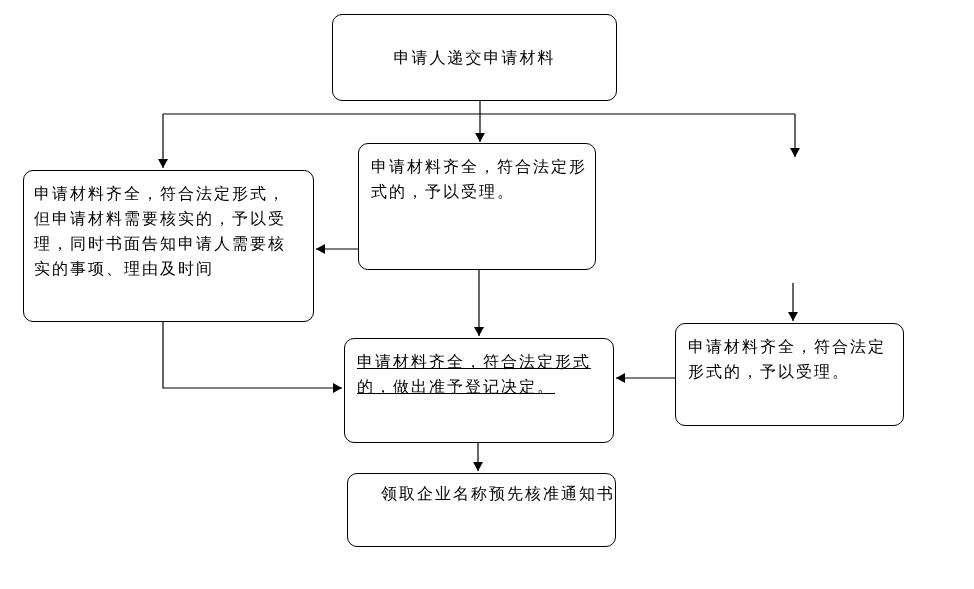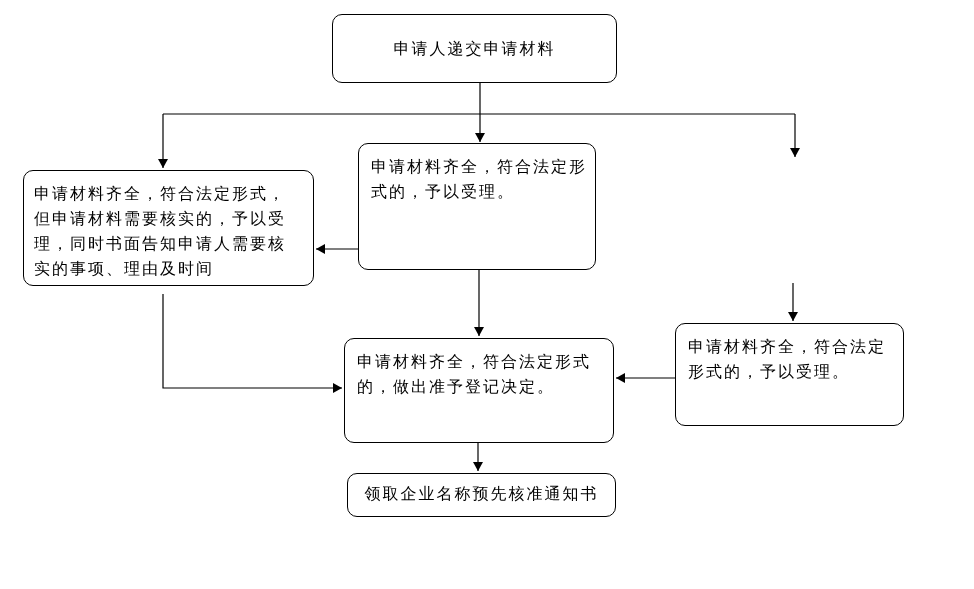--- a/index.html
+++ b/index.html
@@ -32,48 +32,49 @@
     box-sizing: border-box;
     border: 1px solid #000000;
     border-radius: 10px;
     background: #ffffff;
     font-size: 16px;
     line-height: 25px;
     letter-spacing: 2px;
     overflow: hidden;
   }
   #node-submit {
-    left: 332px; top: 14px; width: 285px; height: 69px;
+    left: 332px; top: 14px; width: 285px; height: 87px;
     display: flex; align-items: center; justify-content: center;
     text-align: right;
   }
   #node-verify {
-    left: 23px; top: 170px; width: 291px; height: 116px;
+    left: 23px; top: 170px; width: 291px; height: 152px;
     padding: 10px 21px 8px 10px;
   }
   #node-accept-middle {
     left: 358px; top: 143px; width: 238px; height: 127px;
     padding: 10px 4px 8px 12px;
   }
   #node-incomplete {
     left: 675px; top: 158px; width: 226px; height: 127px;
     padding: 10px 10px 8px 12px;
   }
   #node-accept-right {
     left: 675px; top: 323px; width: 229px; height: 103px;
     padding: 10px 12px 8px 12px;
   }
   #node-decision {
     left: 344px; top: 338px; width: 270px; height: 105px;
     padding: 10px 18px 8px 12px;
+    text-decoration: underline;
   }
   #node-notice {
-    left: 347px; top: 473px; width: 269px; height: 44px;
+    left: 347px; top: 473px; width: 269px; height: 74px;
     padding-top: 7px;
-    text-align: center;
+    text-align: right;
   }
 </style>
 </head>
 <body>
 
 <div class="canvas">
 
   <svg class="connector-layer" width="974" height="589" viewBox="0 0 974 589" xmlns="http://www.w3.org/2000/svg">
     <defs>
       <marker id="arrow" markerUnits="userSpaceOnUse" markerWidth="12" markerHeight="12" refX="9" refY="5" orient="auto">

